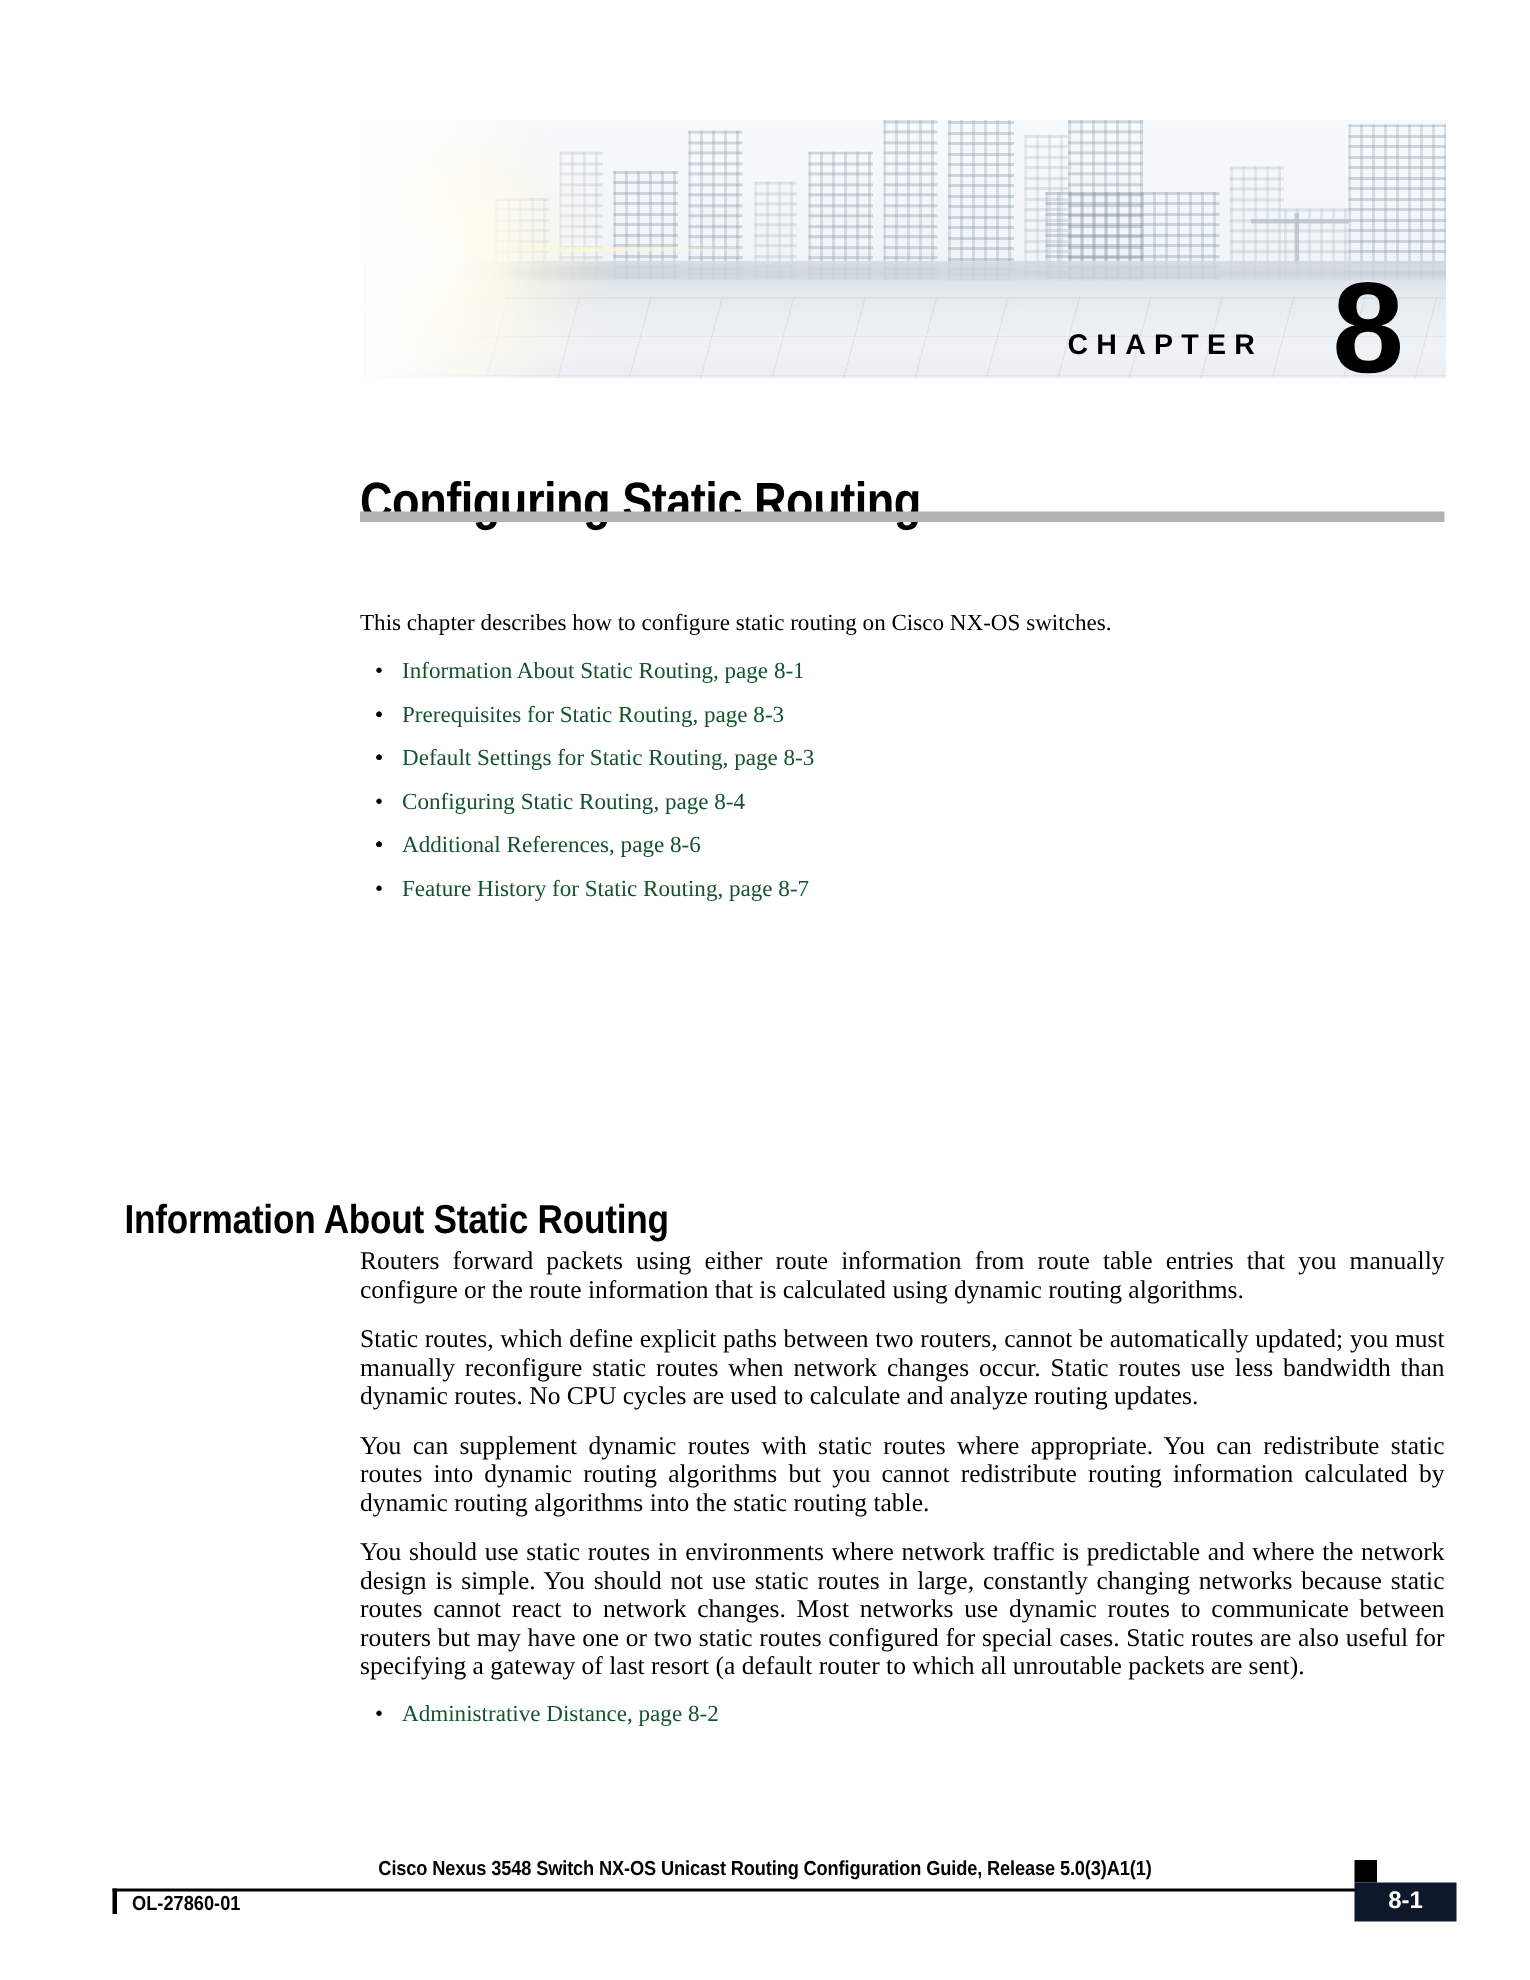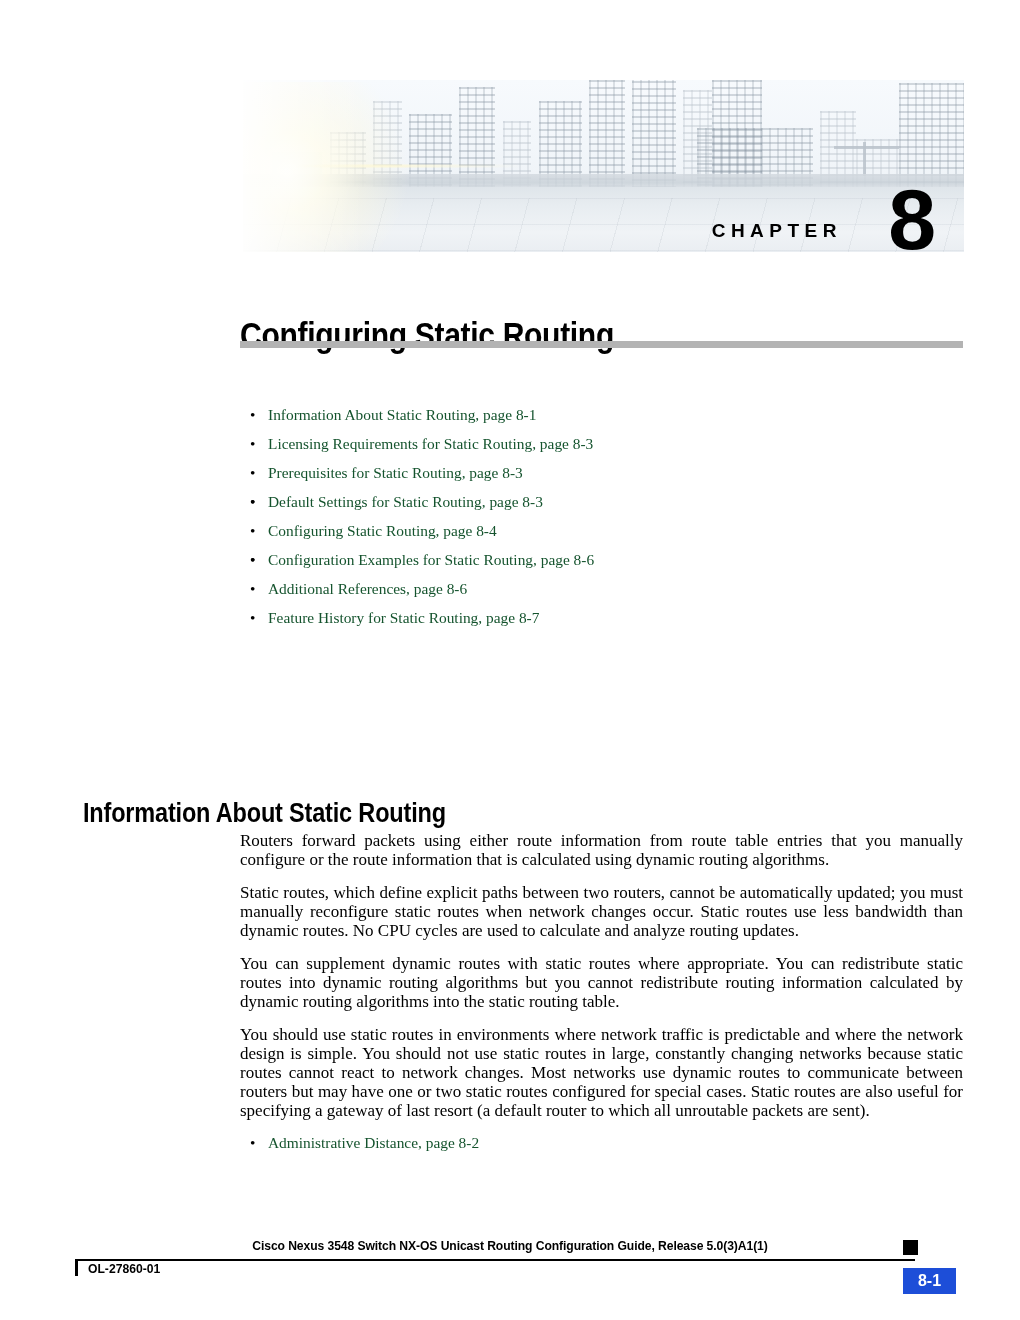--- a/index.html
+++ b/index.html
@@ -235,31 +235,30 @@
     left: 903px;
     top: 1240px;
     width: 15px;
     height: 15px;
     background: #000000;
   }
   .page-box {
     position: absolute;
     left: 903px;
     top: 1255px;
-    width: 53px;
+    width: 68px;
     height: 26px;
-    background: #1d4ed8;
+    background: #0f172a;
     color: #ffffff;
     font-family: "Liberation Sans Narrow", "Liberation Sans", "DejaVu Sans", sans-serif;
     font-weight: bold;
     font-size: 16px;
     display: flex;
     align-items: center;
     justify-content: center;
-    margin-top: 13px;
   }
   .doc-id {
     position: absolute;
     left: 88px;
     top: 1261px;
     font-family: "Liberation Sans Narrow", "Liberation Sans", "DejaVu Sans", sans-serif;
     font-weight: bold;
     font-size: 13.5px;
     transform: scaleX(0.9);
     transform-origin: left center;
@@ -297,29 +296,30 @@
   <div class="banner-fade-l"></div>
 
   <div class="chapter-label">CHAPTER</div>
   <div class="chapter-number">8</div>
 </div>
 
 <h1 class="chapter-title">Configuring Static Routing</h1>
 <div class="title-rule"></div>
 
 <div class="body-col">
+  <p class="lead">This chapter describes how to configure static routing on Cisco NX-OS switches.</p>
   <ul class="toc" id="toc-list">
       <li><span class="bullet">•</span><span class="xlink">Information About Static Routing, page 8-1</span></li>
-      <li><span class="bullet">•</span><span class="xlink">Licensing Requirements for Static Routing, page 8-3</span></li>
+      <li><span class="bullet">•</span></li>
       <li><span class="bullet">•</span><span class="xlink">Prerequisites for Static Routing, page 8-3</span></li>
       <li><span class="bullet">•</span></li>
       <li><span class="bullet">•</span><span class="xlink">Default Settings for Static Routing, page 8-3</span></li>
       <li><span class="bullet">•</span><span class="xlink">Configuring Static Routing, page 8-4</span></li>
       <li><span class="bullet">•</span></li>
-      <li><span class="bullet">•</span><span class="xlink">Configuration Examples for Static Routing, page 8-6</span></li>
+      <li><span class="bullet">•</span></li>
       <li><span class="bullet">•</span><span class="xlink">Additional References, page 8-6</span></li>
       <li><span class="bullet">•</span><span class="xlink">Feature History for Static Routing, page 8-7</span></li>
     </ul>
 </div>
 
 <h2 class="section-heading">Information About Static Routing</h2>
 
 <div class="body-col-2">
   <p class="para">Routers forward packets using either route information from route table entries that you manually configure or the route information that is calculated using dynamic routing algorithms.</p>
   <p class="para">Static routes, which define explicit paths between two routers, cannot be automatically updated; you must manually reconfigure static routes when network changes occur. Static routes use less bandwidth than dynamic routes. No CPU cycles are used to calculate and analyze routing updates.</p>

